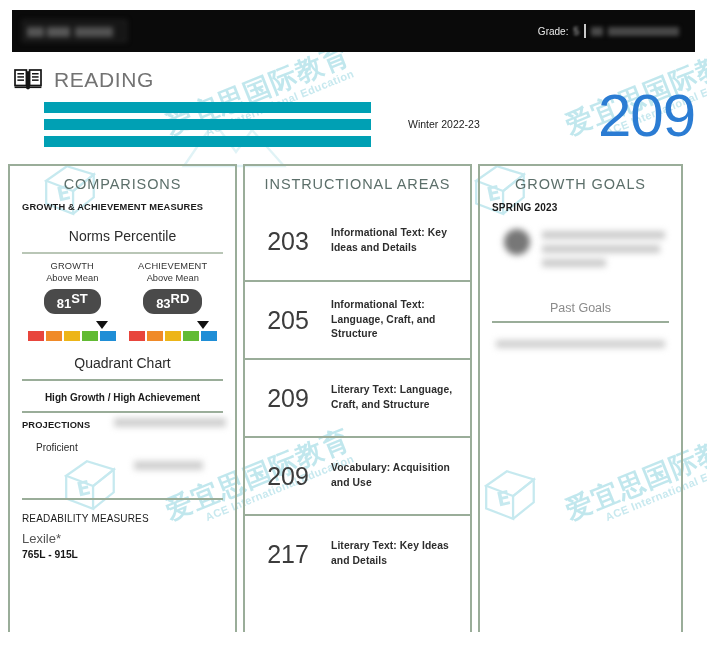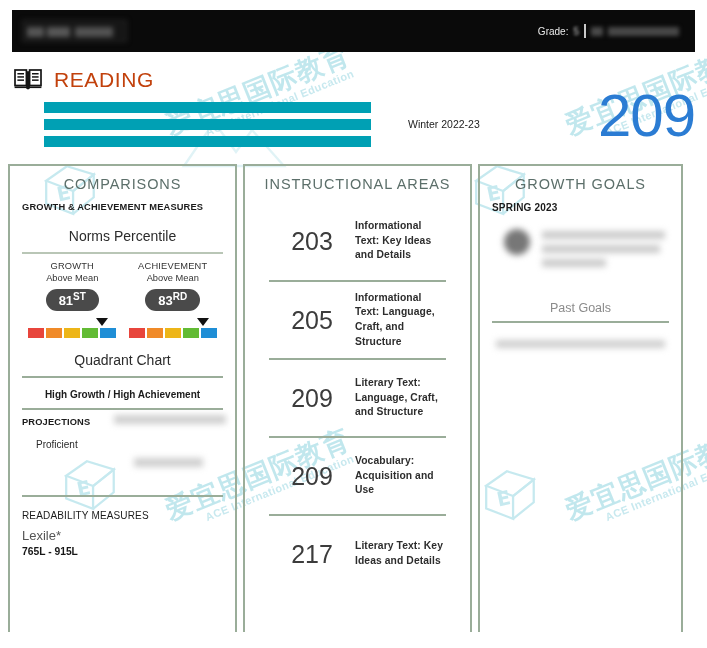--- a/index.html
+++ b/index.html
@@ -76,21 +76,21 @@
   }
 
   
   .subject-row {
     position: relative; z-index: 10;
     margin: 16px 0 0 14px;
     display: flex; align-items: center; gap: 12px;
   }
   .book-icon { width: 28px; height: 24px; flex: none; }
   .subject-title {
-    font-size: 21px; color: #c2410c; letter-spacing: .6px;
+    font-size: 21px; color: #737373; letter-spacing: .6px;
     font-family: "Liberation Sans", sans-serif; font-weight: 400;
   }
 
   
   .mid-row { position: relative; z-index: 10; height: 62px; margin-top: 6px; text-align: right; }
   .bars { position: absolute; left: 44px; top: 4px; }
   .bar { width: 327px; height: 11px; background: #00a0b4; margin-bottom: 6px; }
   .term {
     position: absolute; left: 408px; top: 20px;
     font-size: 10.5px; color: #222; font-weight: 400;
@@ -139,21 +139,21 @@
   .norm-cols { display: flex; }
   .norm-col { flex: 1; text-align: center; }
   .norm-label { font-size: 9.3px; color: #333; letter-spacing: .2px; }
   .norm-sub { font-size: 9.3px; color: #333; margin-top: 2px; }
   .pill {
     display: inline-block; margin-top: 6px;
     background: #4a4a4a; color: #fff;
     border-radius: 11px; padding: 3px 13px 4px 13px;
     font-size: 13px; font-weight: 700; line-height: 1;
   }
-  .pill sup { font-size: 10px; font-weight: 700; vertical-align: super; }
+  .pill sup { font-size: 13px; font-weight: 700; vertical-align: super; }
   .marker-wrap { position: relative; height: 9px; margin-top: 7px; }
   .marker {
     position: absolute; left: 50%; transform: translateX(-50%);
     width: 0; height: 0;
     border-left: 6px solid transparent; border-right: 6px solid transparent;
     border-top: 8px solid #111;
   }
   .seg-row { display: flex; justify-content: center; gap: 2px; margin-top: 1px; }
   .seg { width: 16px; height: 10px; }
 
@@ -168,21 +168,21 @@
   .blur-block { filter: blur(3.2px); }
   .blur-bar { height: 9px; background: #cfcfcf; border-radius: 1px; }
   .read-label {
     font-size: 10px; font-weight: 400; color: #1b1b1b; letter-spacing: .15px;
     margin-bottom: 7px;
   }
   .lexile-key { font-size: 13px; color: #555; margin-bottom: 3px; }
   .lexile-val { font-size: 10.3px; font-weight: 700; color: #161616; }
 
   
-  .ia-list { padding: 0 24px; }
+  .ia-list { padding: 0 0; }
   .ia-row {
     display: flex; align-items: center;
     min-height: 78px;
     padding: 4px 0;
   }
   .ia-row + .ia-row { border-top: 2px solid #9aad99; }
   .ia-score {
     width: 86px; flex: none; text-align: center;
     font-size: 25px; color: #3c3c3c; font-weight: 400;
   }

